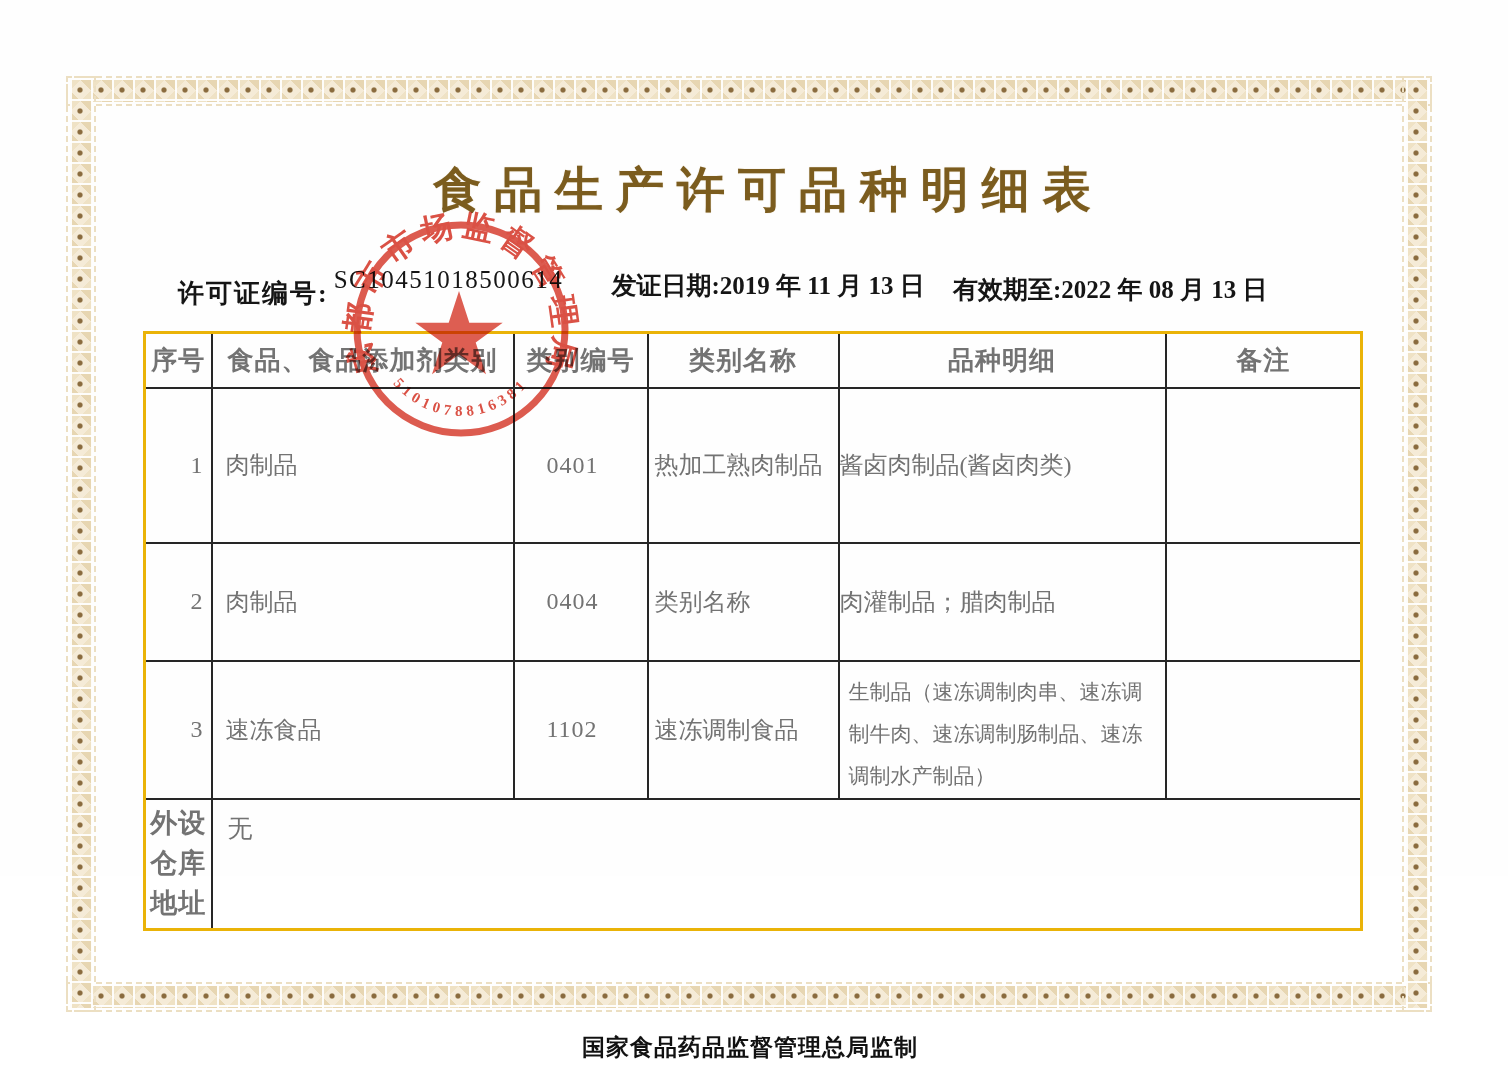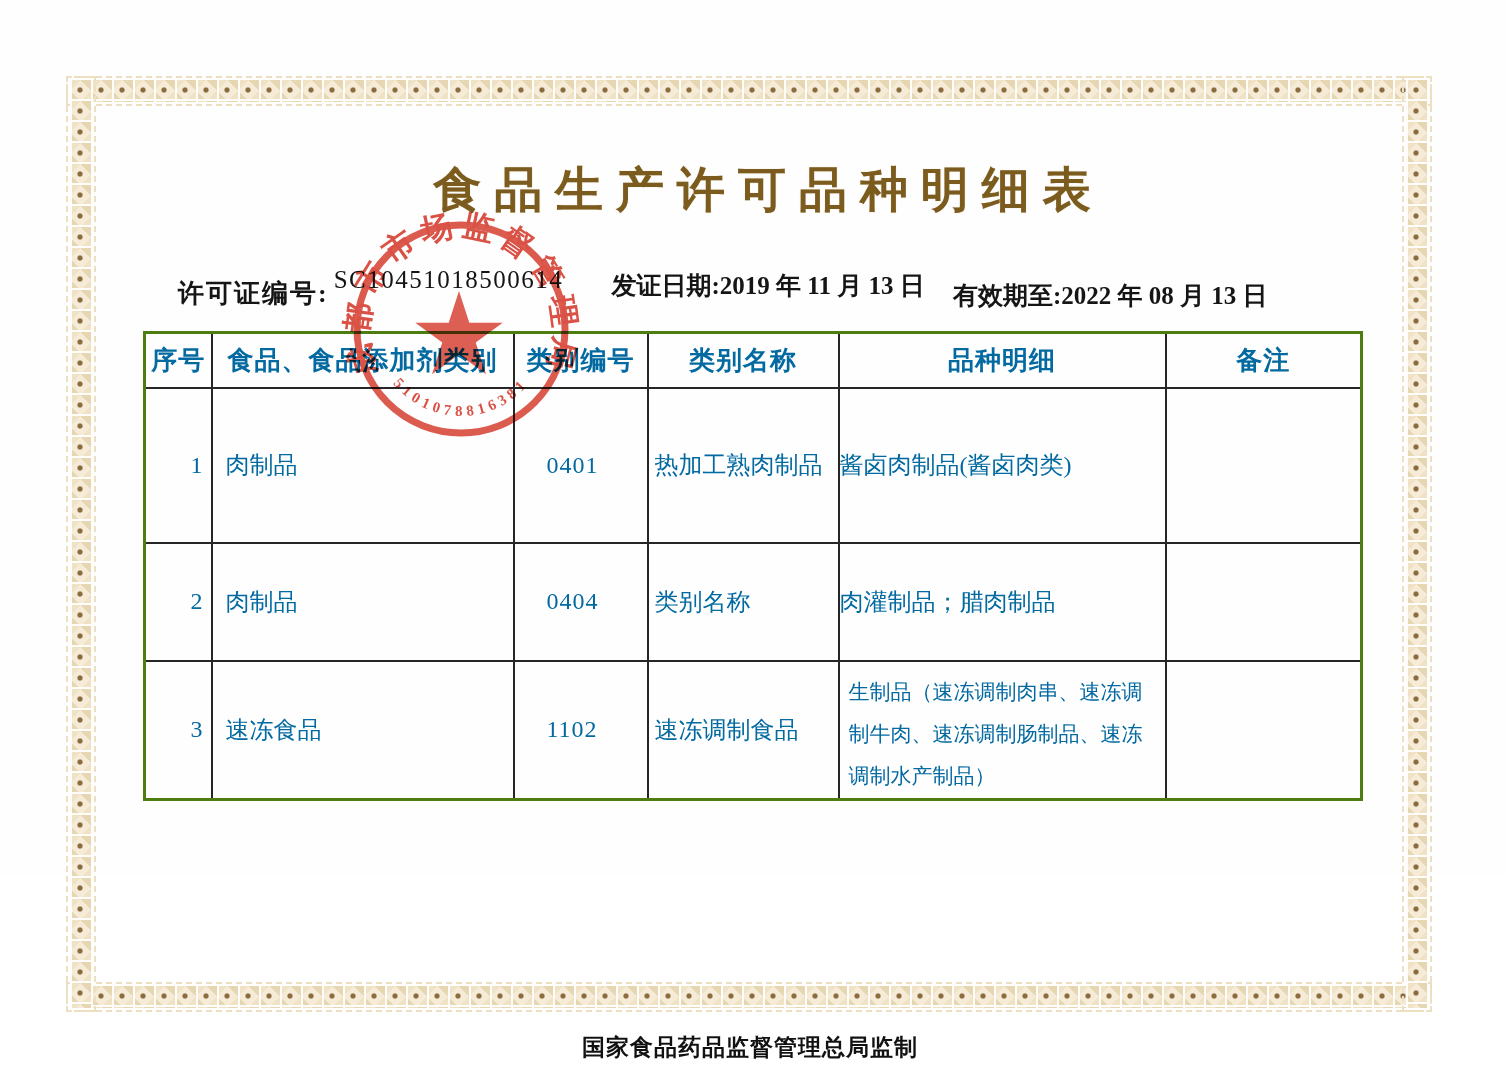--- a/index.html
+++ b/index.html
@@ -43,28 +43,28 @@
   }
 
   
   .license-line {
     position:absolute; left:178px; top:266px;
     white-space:nowrap; font-size:25px; color:#151515;
   }
   .lic-label  { font-weight:bold; font-size:26px; position:relative; top:10px; letter-spacing:2px; }
   .lic-number { position:relative; top:-4px; margin-left:5px; letter-spacing:1.5px; }
   .lic-issue  { margin-left:42px; font-weight:600; position:relative; top:2px;text-align:right; }
-  .lic-valid  { margin-left:22px; font-weight:600; position:relative; top:12px;margin-top:11px; }
+  .lic-valid  { margin-left:22px; font-weight:600; position:relative; top:6px;margin-top:11px; }
 
   
   .detail-table {
     position:absolute; left:143px; top:331px; width:1217px;
     border-collapse:collapse; table-layout:fixed;
-    font-size:24px; color:#0369a1;
-    border:3px solid #4d7c0f;
+    font-size:24px; color:#737373;
+    border:3px solid #eab308;
   }
   .detail-table th, .detail-table td { border:2px solid #262626; overflow:hidden; }
   .detail-table thead tr { height:55px; }
   .row-1 { height:155px; }
   .row-2 { height:118px; }
   .row-3 { height:137px; }
   .row-wh { height:120px; }
   .detail-table th { font-size:26px; font-weight:bold; text-align:center; letter-spacing:1px; }
   .cell-seq  { text-align:right; padding-right:8px; vertical-align:middle; }
   .cell-cat  { text-align:left; padding-left:13px; vertical-align:middle;border-radius:20px; }
@@ -160,20 +160,24 @@
         <td class="cell-remark"></td>
       </tr>
       <tr class="row-3">
         <td class="cell-seq">3</td>
         <td class="cell-cat">速冻食品</td>
         <td class="cell-code">1102</td>
         <td class="cell-name">速冻调制食品</td>
         <td class="cell-detail">生制品（速冻调制肉串、速冻调制牛肉、速冻调制肠制品、速冻调制水产制品）</td>
         <td class="cell-remark"></td>
       </tr>
+      <tr class="row-wh">
+        <td class="cell-wh-label">外设仓库地址</td>
+        <td class="cell-wh-value" colspan="5">无</td>
+      </tr>
     </tbody>
   </table>
 
   <svg class="stamp" viewBox="0 0 256 256" xmlns="http://www.w3.org/2000/svg">
     <defs>
       <path id="stampArcTop" d="M 43.7 167.3 A 93 93 0 1 1 212.3 167.3" fill="none"></path>
       <path id="stampArcBottom" d="M 54.2 174.1 A 87 87 0 0 0 201.8 174.1" fill="none"></path>
     </defs>
     <circle cx="128" cy="128" r="104" fill="none" stroke="#d6392b" stroke-width="7" stroke-opacity=".95"></circle>
     <polygon points="126,90 136.3,121.8 169.7,121.8 142.7,141.4 153,173.2 126,153.6 99,173.2 109.3,141.4 82.3,121.8 115.7,121.8" fill="#d6392b" fill-opacity=".93"></polygon>

